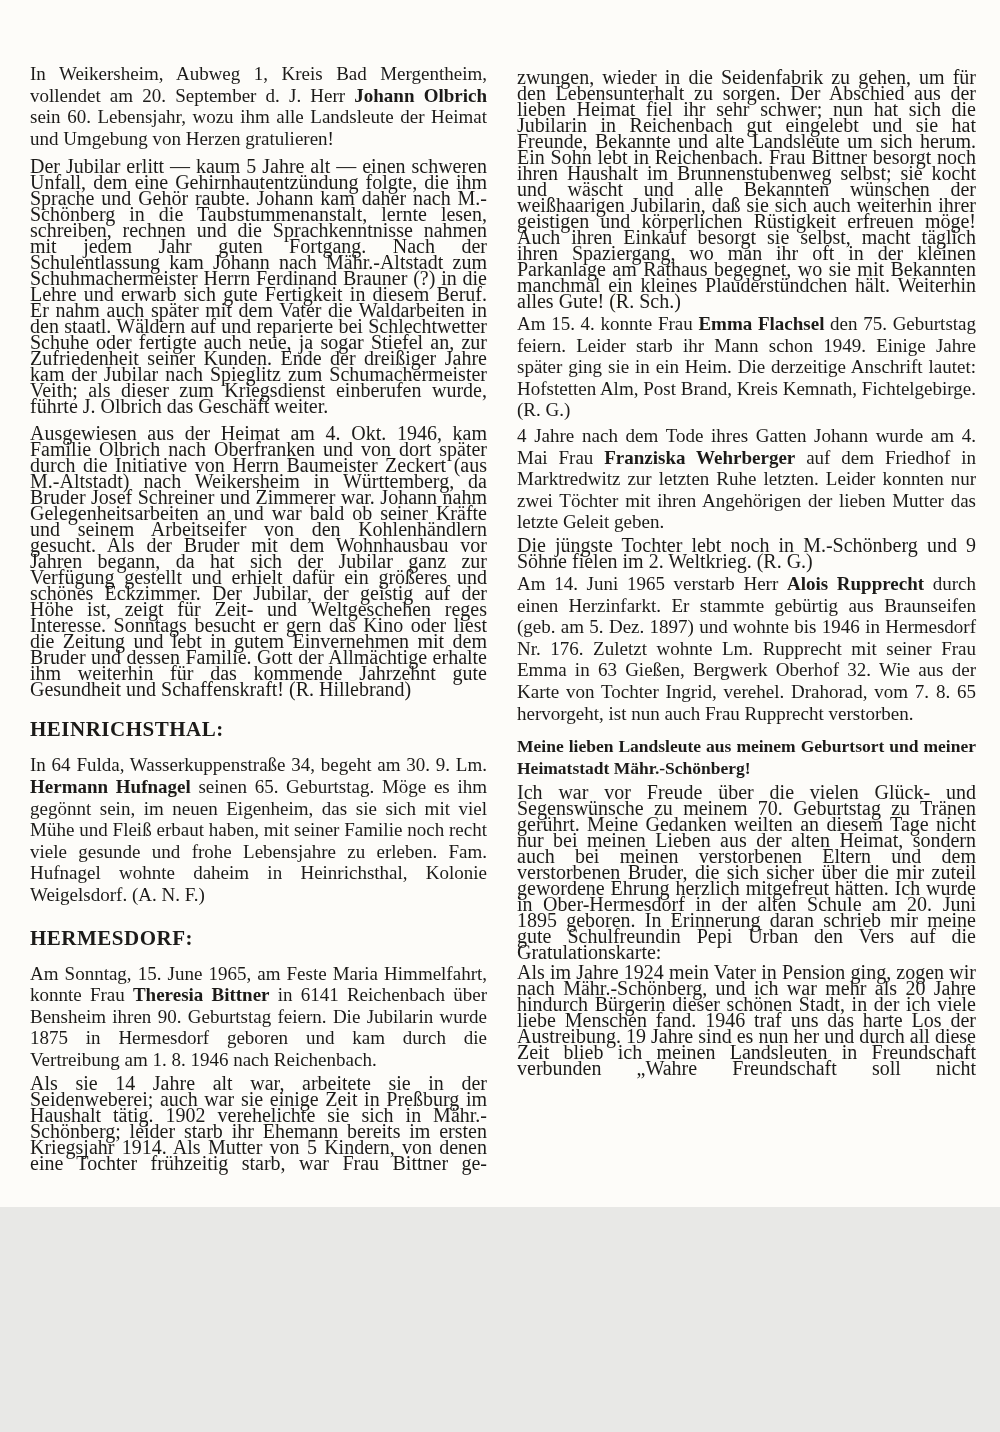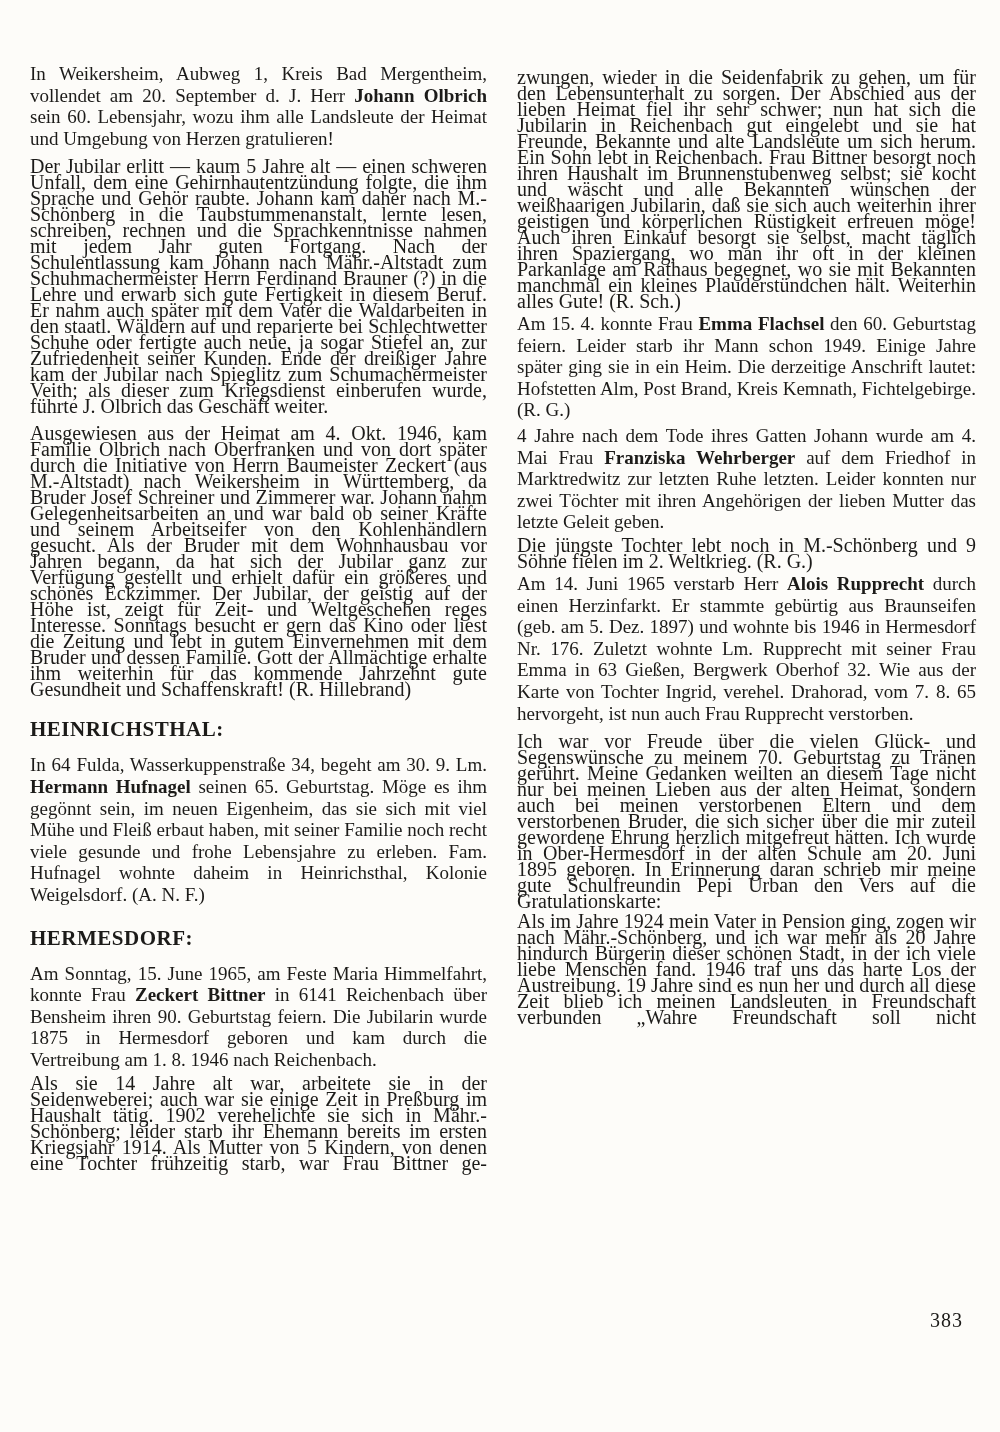--- a/index.html
+++ b/index.html
@@ -1,18 +1,18 @@
 <!DOCTYPE html>
 <html lang="de"><head>
 <meta charset="utf-8">
 <style>
   html,body{margin:0;padding:0;background:#e8e8e6;}
   .page{
     position:relative;
-    width:1000px;height:1432px;
+    width:1000px;height:1207px;
     margin:0 auto;
     background:#fdfcf9;
     color:#1c1b19;
     font-family:"Liberation Serif","DejaVu Serif",serif;
     overflow:hidden;
   }
   .col{position:absolute;}
   .col-left{left:30px;top:63px;width:457px;}
   .col-right{left:517px;top:69px;width:459px;}
   p{margin:0;}
@@ -55,29 +55,30 @@
 
 <div class="page">
 
   <div class="col col-left">
     <p class="p-lg"><span>In Weikersheim, Aubweg 1, Kreis Bad Mergentheim, vollendet am 20. September d. J. Herr </span><span class="b">Johann Olbrich</span><span> sein 60. Lebensjahr, wozu ihm alle Landsleute der Heimat und Umgebung von Herzen gratulieren!</span></p>
     <p class="p-sm"><span>Der Jubilar erlitt — kaum 5 Jahre alt — einen schweren Unfall, dem eine Gehirnhautentzündung folgte, die ihm Sprache und Gehör raubte. Johann kam daher nach M.-Schönberg in die Taubstummenanstalt, lernte lesen, schreiben, rechnen und die Sprachkenntnisse nahmen mit jedem Jahr guten Fortgang. Nach der Schulentlassung kam Johann nach Mähr.-Altstadt zum Schuhmachermeister Herrn Ferdinand Brauner (?) in die Lehre und erwarb sich gute Fertigkeit in diesem Beruf. Er nahm auch später mit dem Vater die Waldarbeiten in den staatl. Wäldern auf und reparierte bei Schlechtwetter Schuhe oder fertigte auch neue, ja sogar Stiefel an, zur Zufriedenheit seiner Kunden. Ende der dreißiger Jahre kam der Jubilar nach Spieglitz zum Schumachermeister Veith; als dieser zum Kriegsdienst einberufen wurde, führte J. Olbrich das Geschäft weiter.</span></p>
     <p class="p-sm"><span>Ausgewiesen aus der Heimat am 4. Okt. 1946, kam Familie Olbrich nach Oberfranken und von dort später durch die Initiative von Herrn Baumeister Zeckert (aus M.-Altstadt) nach Weikersheim in Württemberg, da Bruder Josef Schreiner und Zimmerer war. Johann nahm Gelegenheitsarbeiten an und war bald ob seiner Kräfte und seinem Arbeitseifer von den Kohlenhändlern gesucht. Als der Bruder mit dem Wohnhausbau vor Jahren begann, da hat sich der Jubilar ganz zur Verfügung gestellt und erhielt dafür ein größeres und schönes Eckzimmer. Der Jubilar, der geistig auf der Höhe ist, zeigt für Zeit- und Weltgeschehen reges Interesse. Sonntags besucht er gern das Kino oder liest die Zeitung und lebt in gutem Einvernehmen mit dem Bruder und dessen Familie. Gott der Allmächtige erhalte ihm weiterhin für das kommende Jahrzehnt gute Gesundheit und Schaffenskraft! (R. Hillebrand)</span></p>
     <h2 class="section">HEINRICHSTHAL:</h2>
     <p class="p-lg"><span>In 64 Fulda, Wasserkuppenstraße 34, begeht am 30. 9. Lm. </span><span class="b">Hermann Hufnagel</span><span> seinen 65. Geburtstag. Möge es ihm gegönnt sein, im neuen Eigenheim, das sie sich mit viel Mühe und Fleiß erbaut haben, mit seiner Familie noch recht viele gesunde und frohe Lebensjahre zu erleben. Fam. Hufnagel wohnte daheim in Heinrichsthal, Kolonie Weigelsdorf. (A. N. F.)</span></p>
     <h2 class="section">HERMESDORF:</h2>
-    <p class="p-lg p-tight"><span>Am Sonntag, 15. June 1965, am Feste Maria Himmelfahrt, konnte Frau </span><span class="b">Zeckert Bittner</span><span> in 6141 Reichenbach über Bensheim ihren 90. Geburtstag feiern. Die Jubilarin wurde 1875 in Hermesdorf geboren und kam durch die Vertreibung am 1. 8. 1946 nach Reichenbach.</span></p>
+    <p class="p-lg p-tight"><span>Am Sonntag, 15. June 1965, am Feste Maria Himmelfahrt, konnte Frau </span><span class="b">Theresia Bittner</span><span> in 6141 Reichenbach über Bensheim ihren 90. Geburtstag feiern. Die Jubilarin wurde 1875 in Hermesdorf geboren und kam durch die Vertreibung am 1. 8. 1946 nach Reichenbach.</span></p>
     <p class="p-sm cont-end"><span>Als sie 14 Jahre alt war, arbeitete sie in der Seidenweberei; auch war sie einige Zeit in Preßburg im Haushalt tätig. 1902 verehelichte sie sich in Mähr.-Schönberg; leider starb ihr Ehemann bereits im ersten Kriegsjahr 1914. Als Mutter von 5 Kindern, von denen eine Tochter frühzeitig starb, war Frau Bittner ge-</span></p>
   </div>
 
   <div class="col col-right">
     <p class="p-sm p-tight"><span>zwungen, wieder in die Seidenfabrik zu gehen, um für den Lebensunterhalt zu sorgen. Der Abschied aus der lieben Heimat fiel ihr sehr schwer; nun hat sich die Jubilarin in Reichenbach gut eingelebt und sie hat Freunde, Bekannte und alte Landsleute um sich herum. Ein Sohn lebt in Reichenbach. Frau Bittner besorgt noch ihren Haushalt im Brunnenstubenweg selbst; sie kocht und wäscht und alle Bekannten wünschen der weißhaarigen Jubilarin, daß sie sich auch weiterhin ihrer geistigen und körperlichen Rüstigkeit erfreuen möge! Auch ihren Einkauf besorgt sie selbst, macht täglich ihren Spaziergang, wo man ihr oft in der kleinen Parkanlage am Rathaus begegnet, wo sie mit Bekannten manchmal ein kleines Plauderstündchen hält. Weiterhin alles Gute! (R. Sch.)</span></p>
-    <p class="p-lg p-tight"><span>Am 15. 4. konnte Frau </span><span class="b">Emma Flachsel</span><span> den 60. Geburtstag feiern. Leider starb ihr Mann schon 1949. Einige Jahre später ging sie in ein Heim. Die derzeitige Anschrift lautet: Hofstetten Alm, Post Brand, Kreis Kemnath, Fichtelgebirge. (R. G.)</span></p>
+    <p class="p-lg p-tight"><span>Am 15. 4. konnte Frau </span><span class="b">Emma Flachsel</span><span> den 75. Geburtstag feiern. Leider starb ihr Mann schon 1949. Einige Jahre später ging sie in ein Heim. Die derzeitige Anschrift lautet: Hofstetten Alm, Post Brand, Kreis Kemnath, Fichtelgebirge. (R. G.)</span></p>
     <p class="p-lg p-tight"><span>4 Jahre nach dem Tode ihres Gatten Johann wurde am 4. Mai Frau </span><span class="b">Franziska Wehrberger</span><span> auf dem Friedhof in Marktredwitz zur letzten Ruhe letzten. Leider konnten nur zwei Töchter mit ihren Angehörigen der lieben Mutter das letzte Geleit geben.</span></p>
     <p class="p-sm p-tight"><span>Die jüngste Tochter lebt noch in M.-Schönberg und 9 Söhne fielen im 2. Weltkrieg. (R. G.)</span></p>
     <p class="p-lg"><span>Am 14. Juni 1965 verstarb Herr </span><span class="b">Alois Rupprecht</span><span> durch einen Herzinfarkt. Er stammte gebürtig aus Braunseifen (geb. am 5. Dez. 1897) und wohnte bis 1946 in Hermesdorf Nr. 176. Zuletzt wohnte Lm. Rupprecht mit seiner Frau Emma in 63 Gießen, Bergwerk Oberhof 32. Wie aus der Karte von Tochter Ingrid, verehel. Drahorad, vom 7. 8. 65 hervorgeht, ist nun auch Frau Rupprecht verstorben.</span></p>
+    <h3 class="letter-head">Meine lieben Landsleute aus meinem Geburtsort und meiner Heimatstadt Mähr.-Schönberg!</h3>
     <p class="p-sm p-tight"><span>Ich war vor Freude über die vielen Glück- und Segenswünsche zu meinem 70. Geburtstag zu Tränen gerührt. Meine Gedanken weilten an diesem Tage nicht nur bei meinen Lieben aus der alten Heimat, sondern auch bei meinen verstorbenen Eltern und dem verstorbenen Bruder, die sich sicher über die mir zuteil gewordene Ehrung herzlich mitgefreut hätten. Ich wurde in Ober-Hermesdorf in der alten Schule am 20. Juni 1895 geboren. In Erinnerung daran schrieb mir meine gute Schulfreundin Pepi Urban den Vers auf die Gratulationskarte:</span></p>
     <p class="p-sm cont-end"><span>Als im Jahre 1924 mein Vater in Pension ging, zogen wir nach Mähr.-Schönberg, und ich war mehr als 20 Jahre hindurch Bürgerin dieser schönen Stadt, in der ich viele liebe Menschen fand. 1946 traf uns das harte Los der Austreibung. 19 Jahre sind es nun her und durch all diese Zeit blieb ich meinen Landsleuten in Freundschaft verbunden „Wahre Freundschaft soll nicht</span></p>
   </div>
 
   <div class="page-number">383</div>
 
 </div>
 
 </body></html>

